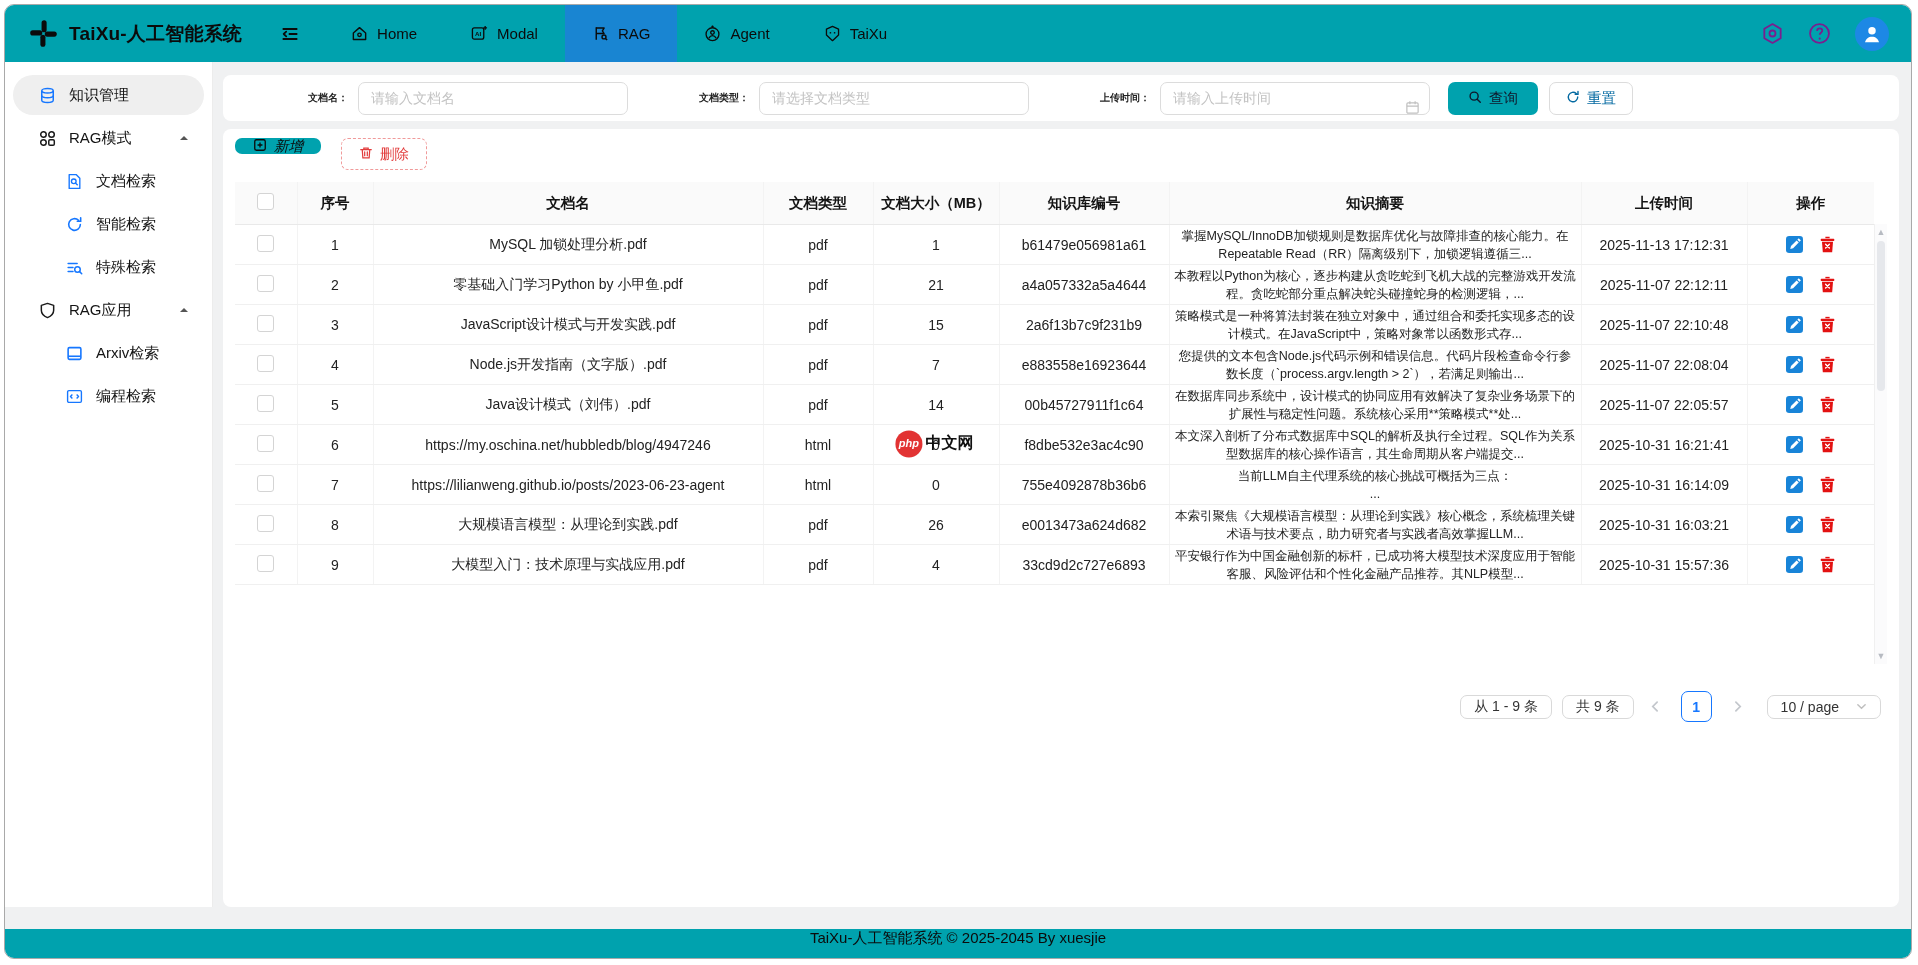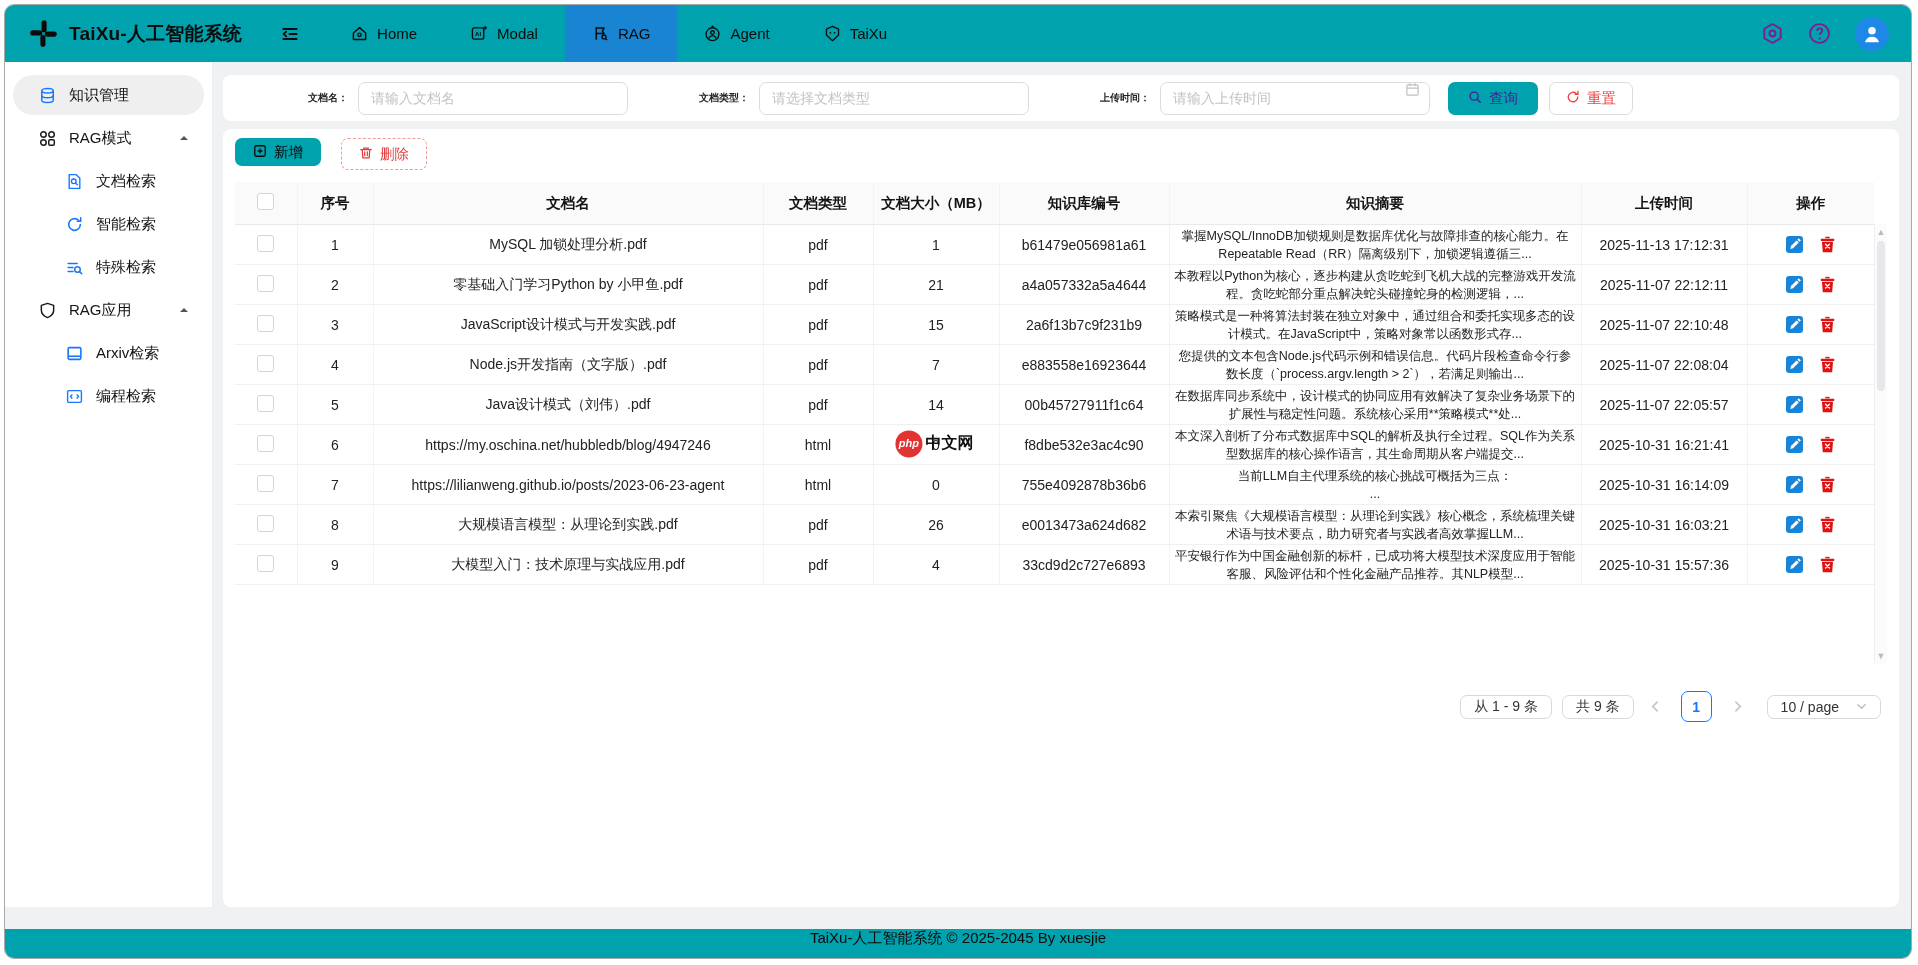--- a/index.html
+++ b/index.html
@@ -39,33 +39,33 @@
   .content{flex:1;min-width:0;padding:13px 12px 0 10px;display:flex;flex-direction:column;}
   
   .filter-panel{background:#fff;border-radius:8px;height:46px;flex:none;display:flex;align-items:center;
     padding-left:85px;margin-bottom:8px;}
   .fgroup{display:flex;align-items:center;margin-right:71px;}
   .fgroup.last{margin-right:18px;}
   .flabel{font-size:10px;font-weight:600;color:#222;margin-right:10px;white-space:nowrap;}
   .finput{width:270px;height:33px;box-sizing:border-box;border:1px solid #dcdcdc;border-radius:7px;
     padding:0 12px;font-size:14px;color:#8b5cf6;background:#fff;outline:none;font-family:inherit;}
   .finput::placeholder{color:#c3c3c3;}
-  .date-wrap{position:relative;display:flex;align-items:flex-start;}
+  .date-wrap{position:relative;display:flex;align-items:flex-end;}
   .date-wrap .finput{padding-right:34px;}
   .cal{position:absolute;right:10px;color:#c0c0c0;display:flex;}
   .cal svg{width:15px;height:15px;}
   .btn{height:33px;border-radius:7px;display:inline-flex;align-items:center;justify-content:center;gap:7px;
     font-size:14.5px;cursor:pointer;border:none;font-family:inherit;box-sizing:border-box;}
   .btn svg{width:14px;height:14px;}
-  .btn-search{background:#00a2ae;color:#4c1d95;width:90px;}
-  .btn-reset{background:#fff;border:1px solid #dcdcdc;color:#ef4444;width:84px;margin-left:11px;}
+  .btn-search{background:#00a2ae;color:#0f172a;width:90px;}
+  .btn-reset{background:#fff;border:1px solid #dcdcdc;color:#0369a1;width:84px;margin-left:11px;}
   
   .content-panel{background:#fff;border-radius:8px;flex:1;display:flex;flex-direction:column;min-height:0;}
   .toolbar{padding:9px 12px 12px;display:flex;gap:20px;}
-  .btn-add{background:#00a2ae;color:#0b0b0b;width:86px;height:28px;}
+  .btn-add{background:#00a2ae;color:#0b0b0b;width:86px;height:16px;font-style:italic;}
   .btn-del{background:#fff;border:1px dashed #f09a9a;color:#e23c3c;width:86px;height:32px;}
   .btn-del svg{color:#e23c3c;}
   
   .table-viewport{height:482px;margin:0 12px;position:relative;overflow:hidden;flex:none;}
   table{width:calc(100% - 13px);border-collapse:collapse;table-layout:fixed;}
   th{height:42px;background:#fafafa;font-size:14.5px;font-weight:700;color:#141414;border-bottom:1px solid #e9e9e9;padding:0 4px;}
   td{height:39px;text-align:center;font-size:14px;color:#222;border-bottom:1px solid #f0f0f0;padding:0 4px;overflow:hidden;}
   th+th,td+td{border-left:1px solid #f3f3f3;}
   .cb{width:15px;height:15px;border:1px solid #d4d4d4;border-radius:3px;background:#fff;display:inline-block;cursor:pointer;}
   .sum{font-size:12.5px;line-height:18px;color:#222;white-space:pre-line;max-height:37px;overflow:hidden;text-align:center;}

